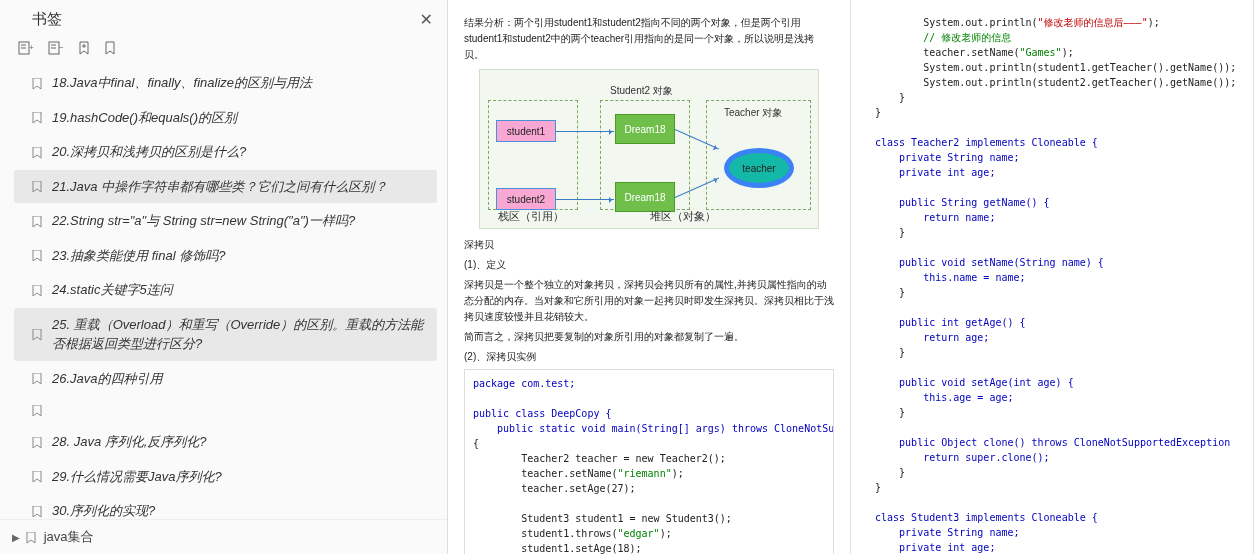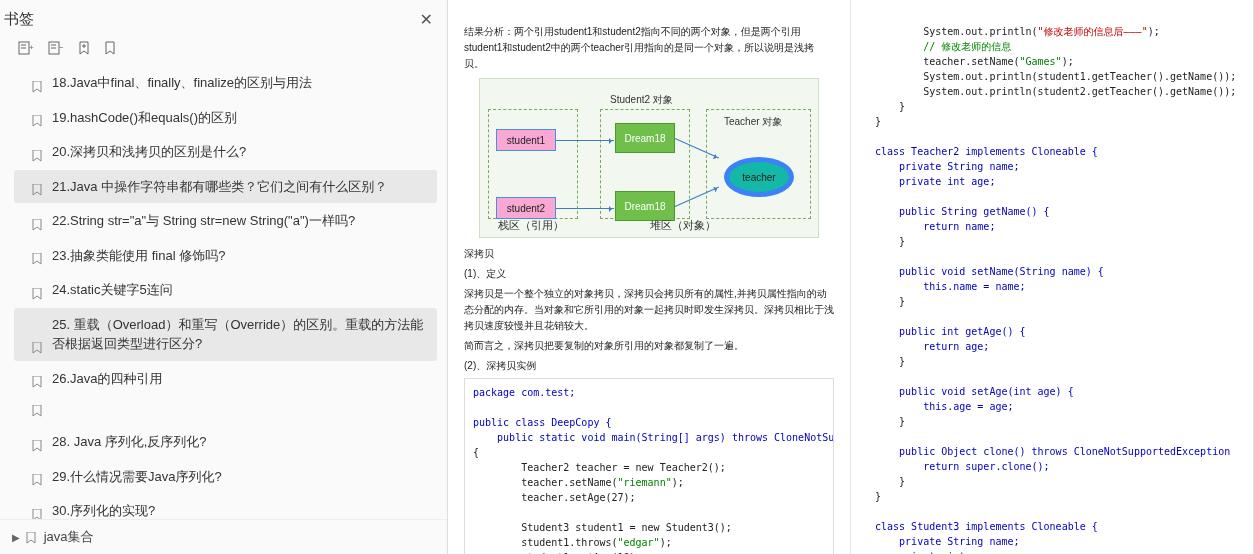--- a/index.html
+++ b/index.html
@@ -1,31 +1,31 @@
 <!DOCTYPE html>
 <html><head>
 <meta charset="utf-8">
 <style>
 * { margin:0; padding:0; box-sizing:border-box; }
 body { font-family:"Microsoft YaHei",Arial,sans-serif; font-size:12px; color:#333; background:#fff; width:1254px; height:554px; overflow:hidden; display:flex; }
 .sidebar { width:448px; height:554px; border-right:1px solid #ddd; display:flex; flex-direction:column; background:#fafafa; }
-.sb-head { display:flex; align-items:center; justify-content:space-between; padding:10px 14px 6px 4px; }
+.sb-head { display:flex; align-items:center; justify-content:space-between; padding:10px 14px 6px 32px; }
 .sb-title { font-size:15px; }
 .sb-close { font-size:16px; color:#555; cursor:pointer; }
 .sb-tools { display:flex; gap:14px; padding:6px 18px 10px 18px; color:#666; }
 .sb-tools span { cursor:pointer; display:inline-flex; }
 .sb-list { flex:1; overflow-y:auto; padding:0 6px 0 10px; }
-.bm { display:flex; align-items:flex-end; gap:8px; padding:7px 10px 7px 18px; font-size:13px; color:#333; cursor:pointer; border-radius:3px; margin:1px 4px; }
+.bm { display:flex; align-items:center; gap:8px; padding:7px 10px 7px 18px; font-size:13px; color:#333; cursor:pointer; border-radius:3px; margin:1px 4px;font-style:italic; }
 .bm.sel { background:#e8e8e8; }
 .bm-ico { flex:0 0 12px; margin-top:2px; color:#888; }
 .bm-txt { line-height:1.5; }
 .sb-foot { display:flex; align-items:center; gap:6px; padding:8px 12px; border-top:1px solid #eee; color:#444; font-size:13px; cursor:pointer; }
 .tri { font-size:10px; color:#666; }
 .content { flex:1; height:554px; display:flex; overflow:hidden; }
-.page { flex:1; padding:20px 16px; overflow:hidden; font-size:11px; color:#222; border-right:1px solid #e5e5e5; }
+.page { flex:1; padding:11px 16px; overflow:hidden; font-size:11px; color:#222; border-right:1px solid #e5e5e5; }
 .page p { margin:4px 0; line-height:1.6; font-size:10px; }
 .diagram { width:340px; height:160px; margin:6px auto 8px; background:#f2f7f0; border:1px solid #cde0c5; position:relative; font-size:10px; }
 .dash { position:absolute; border:1px dashed #7aa860; }
 .dash.left { left:8px; top:30px; width:90px; height:110px; }
 .dash.mid { left:120px; top:30px; width:90px; height:110px; }
 .dash.right { left:226px; top:30px; width:105px; height:110px; }
 .lbl { position:absolute; font-size:10px; color:#333; }
 .box { position:absolute; width:60px; height:22px; border:1px solid #4a90d9; background:#f9a8d4; display:flex; align-items:center; justify-content:center; font-size:10px; }
 .box.g { background:#6fbf4a; border-color:#4c9a2a; color:#fff; flex-direction:row; height:30px; line-height:1.1; }
 .oval { position:absolute; width:70px; height:40px; background:#14b8a6; border:5px solid #3b82f6; border-radius:50%; display:flex; align-items:center; justify-content:center; font-size:10px; }

